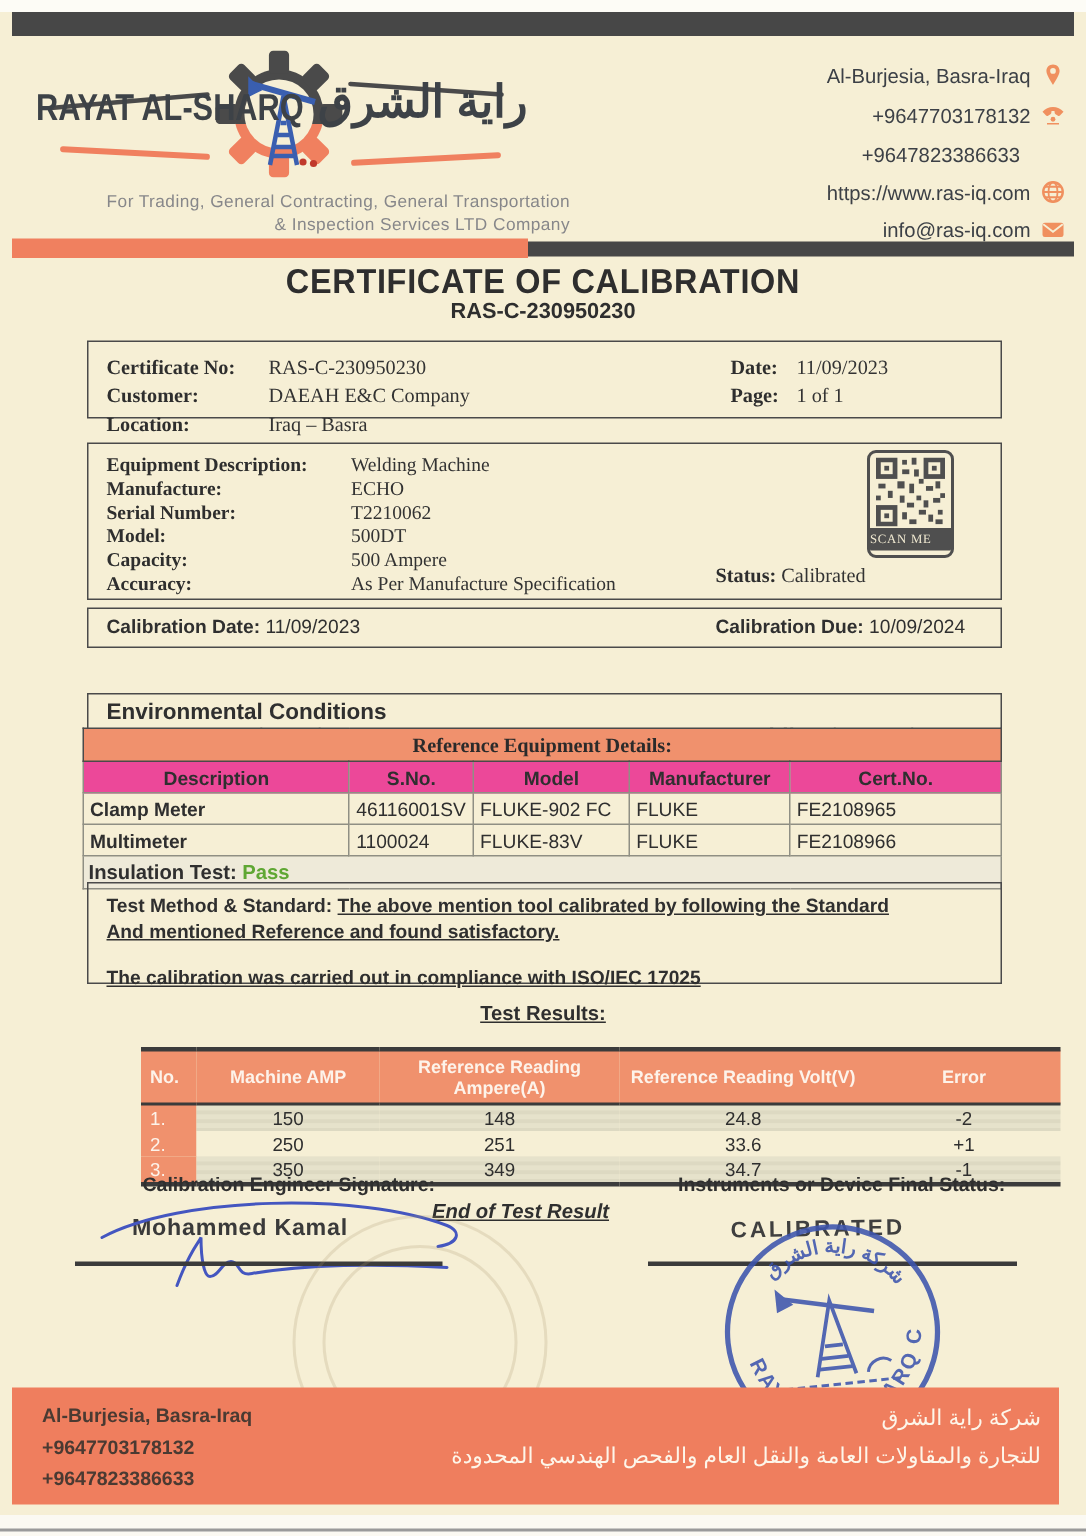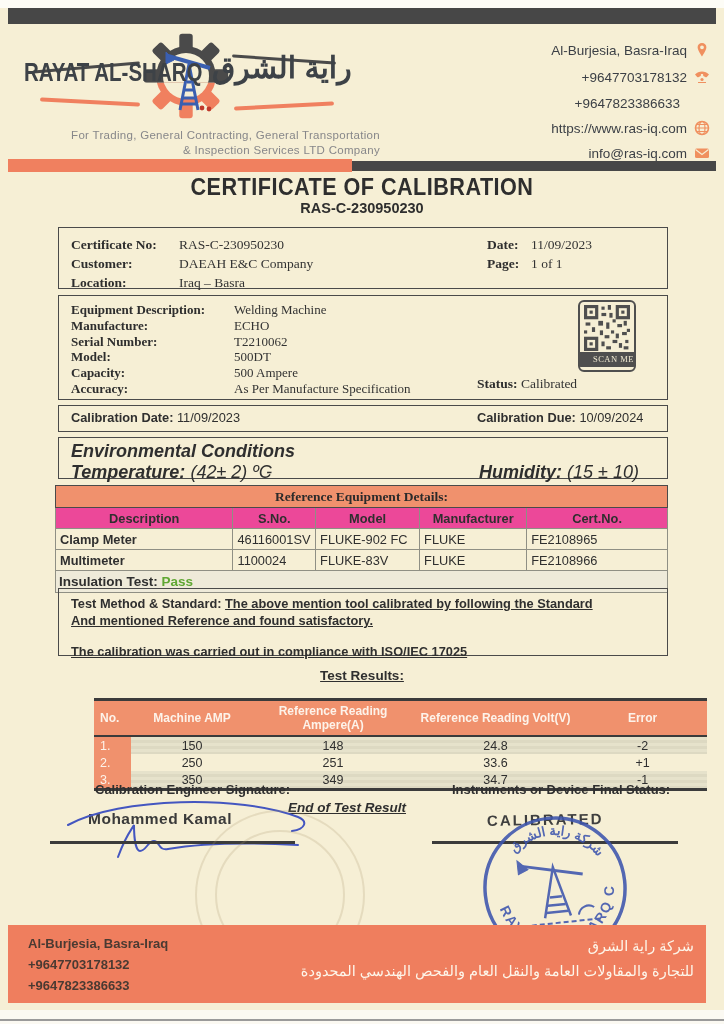--- a/index.html
+++ b/index.html
@@ -41,43 +41,43 @@
   .doc-number { left:0; top:200px; width:724px; text-align:center; font-size:14.5px; font-weight:bold;
                 color:#2e2e2e; }
 
   
   .box { position:absolute; left:58px; width:610px; border:1.6px solid #4a4a4a; background:transparent; }
   .serif { font-family:"Liberation Serif", serif; }
   .lv-row { display:flex; font-size:13.5px; line-height:19px; }
   .lv-label { font-weight:bold; color:#2e2e2e; }
   .lv-value { color:#333; }
 
-  .cert-box { top:227px; height:62px; padding:7px 12px; }
+  .cert-box { top:227px; height:52px; padding:7px 12px; }
   .cert-left { position:absolute; left:12px; top:7px; }
   .cert-left .lv-label { width:108px; }
   .cert-right { position:absolute; left:428px; top:7px; }
   .cert-right .lv-label { width:44px; }
 
   .equip-box { top:295px; height:105px; padding:6px 12px; }
   .equip-rows { position:absolute; left:12px; top:6px; }
   .equip-rows .lv-label { width:163px; }
   .equip-rows .lv-row { line-height:15.8px; font-size:13px; }
   .qr-block { position:absolute; left:519px; top:4px; width:62px; }
   .qr-frame { width:58px; height:72px; border:2px solid #4f4f4f; border-radius:6px; background:#f6efd5; overflow:hidden; }
   .qr-svg { display:block; margin:3px auto 0; }
-  .qr-label { margin-top:1px; background:#4f4f4f; color:#f1ead2; font-size:8.5px; text-align:right;
+  .qr-label { margin-top:1px; background:#4f4f4f; color:#f1ead2; font-size:8.5px; text-align:left;
               letter-spacing:0.5px; padding:2px 0 3px; }
   .status-line { position:absolute; left:418px; top:80px; font-size:13.5px; }
 
   .caldate-box { top:405px; height:27px; }
   .caldate-left { position:absolute; left:12px; top:4px; font-size:12.8px; font-weight:bold; }
   .caldate-left .val, .caldate-right .val { font-weight:normal; }
   .caldate-right { position:absolute; left:418px; top:4px; font-size:12.8px; font-weight:bold; }
 
-  .env-box { top:437px; height:42px; padding:3px 12px; font-size:18px;font-style:italic; }
+  .env-box { top:462px; height:42px; padding:3px 12px; font-size:15px; }
   .env-title { font-weight:bold; }
   .env-line { position:relative; }
   .env-dash { position:absolute; left:195px; top:0; }
   .env-humidity { position:absolute; left:408px; top:0; }
 
   
   .ref-table { left:55px; top:485px; width:613px; border-collapse:collapse; font-size:12.8px; }
   .ref-table th, .ref-table td { border:1px solid #8f8f84; padding:2.5px 4px; }
   .ref-title { background:#f0916d; font-family:"Liberation Serif", serif; font-weight:bold;
                font-size:13.5px; color:#2b2b2b; border:1.5px solid #4a4a4a !important; }

